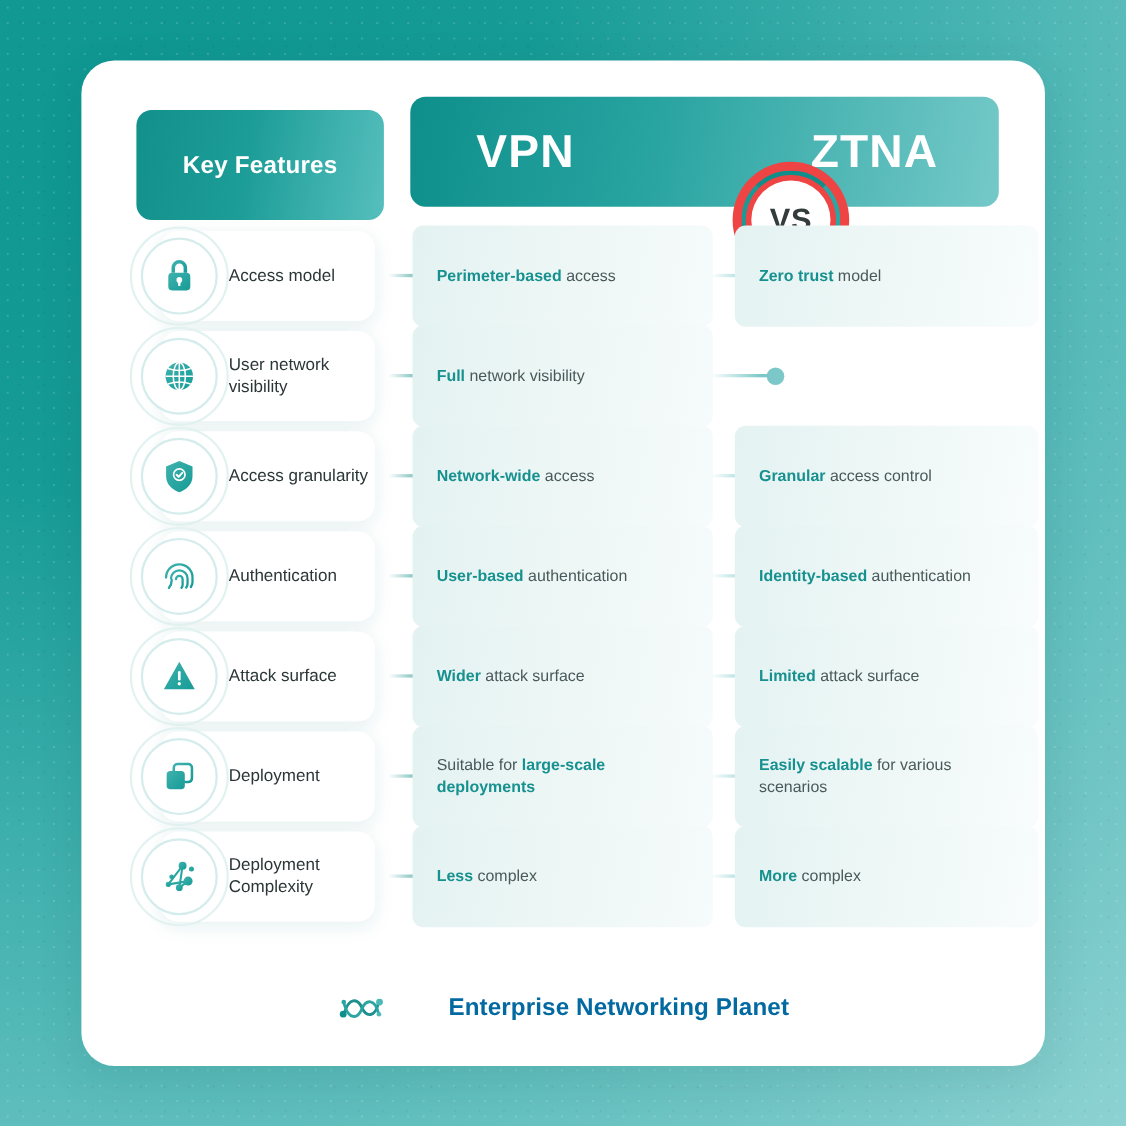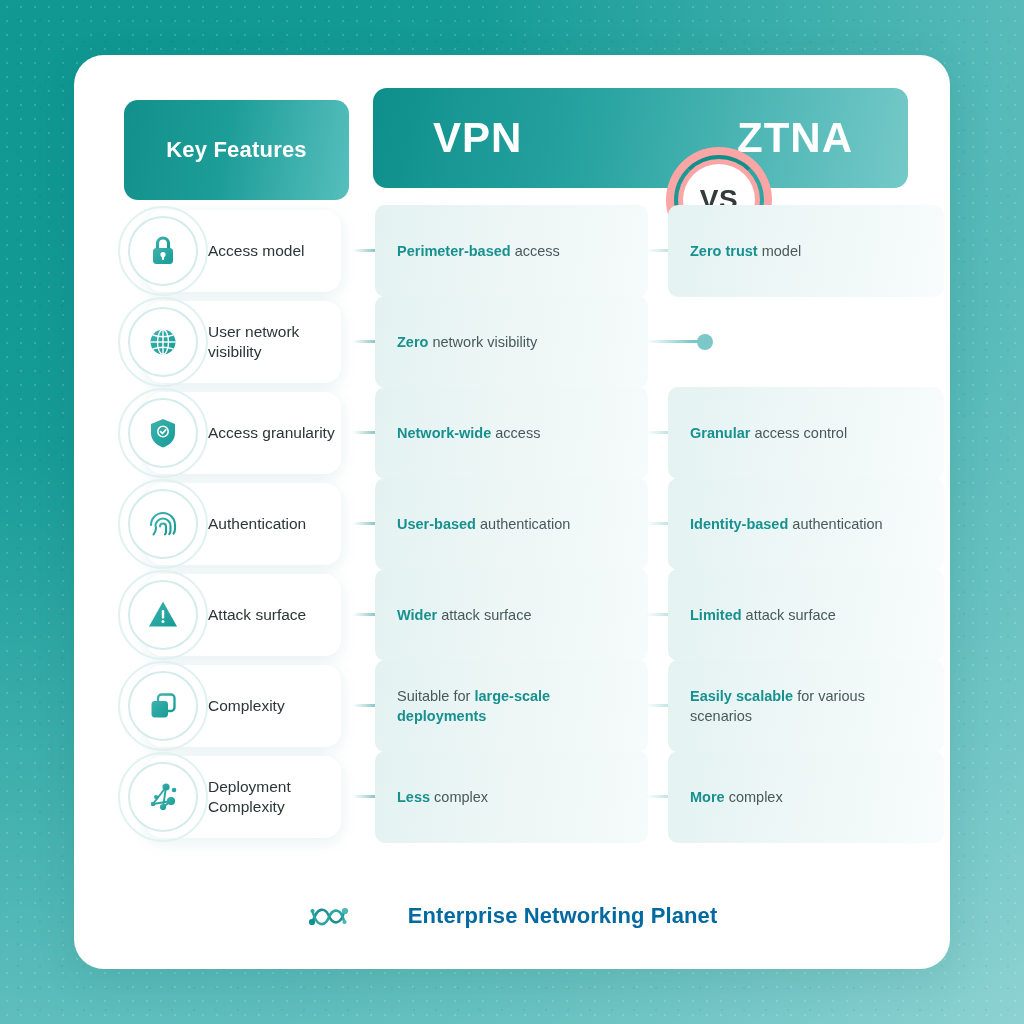--- a/index.html
+++ b/index.html
@@ -62,21 +62,21 @@
     position: absolute; top: 0; height: 100px;
     display: flex; align-items: center;
     color: #ffffff; font-size: 42px; font-weight: 700; letter-spacing: 1px;
   }
   .hdr-vpn  { left: 60px; }
   .hdr-ztna { right: 55px; }
 
   .vs-badge {
     position: absolute; left: 592px; top: 92px;
     width: 106px; height: 106px; border-radius: 50%;
-    background: #fca5a5;
+    background: #ef4444;
     display: flex; align-items: center; justify-content: center;
     box-shadow: 0 0 0 0 rgba(0,0,0,0);
   }
   .vs-ring {
     position: absolute; left: 8px; top: 8px;
     width: 90px; height: 90px; border-radius: 50%;
     border: 4px solid;
     border-color: #0e8f8b #2da5a2 #7ccbc9 #1a9995;
   }
   .vs-inner {
@@ -230,21 +230,21 @@
           <path d="M8.6 12 Q19 15.5 29.4 12"></path>
                   <path d="M8.6 26 Q19 22.5 29.4 26"></path>
           <line x1="19" y1="6.5" x2="19" y2="31.5"></line>
                 </g>
               </svg>
       </div>
     </div>
     <div class="conn vpn"></div>
     <div class="dot vpn"></div>
     <div class="vbox vpn">
-      <span class="vtext"><b>Zero</b> network visibility</span>
+      <span class="vtext"><b>Full</b> network visibility</span>
     </div>
     <div class="conn ztna"></div>
     <div class="dot ztna"></div>
         </div>
         <div class="row">
     <div class="feat-card">
       <span class="feat-label">Access granularity</span>
     </div>
     <div class="icon-wrap">
       <div class="icon-ring-outer"></div>
@@ -332,21 +332,21 @@
       <span class="vtext"><b>Wider</b> attack surface</span>
     </div>
     <div class="conn ztna"></div>
     <div class="dot ztna"></div>
     <div class="vbox ztna">
       <span class="vtext"><b>Limited</b> attack surface</span>
     </div>
         </div>
         <div class="row">
     <div class="feat-card">
-      <span class="feat-label">Complexity</span>
+      <span class="feat-label">Deployment</span>
     </div>
     <div class="icon-wrap">
       <div class="icon-ring-outer"></div>
       <div class="icon-ring-inner">
         <svg viewBox="0 0 38 38">
                 <defs>
                   <linearGradient id="g5" x1="0" y1="0" x2="1" y2="1">
   <stop offset="0%" stop-color="#3fb2ae"></stop>
                     <stop offset="100%" stop-color="#169b96"></stop>
                   </linearGradient>

